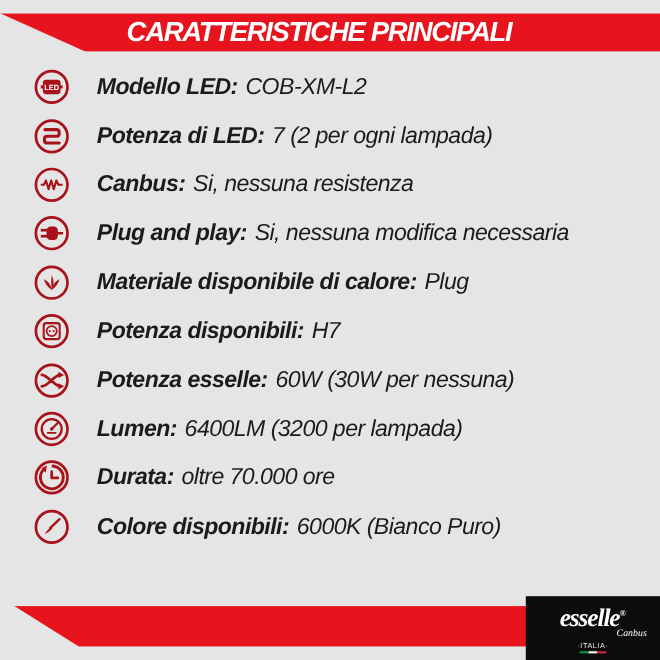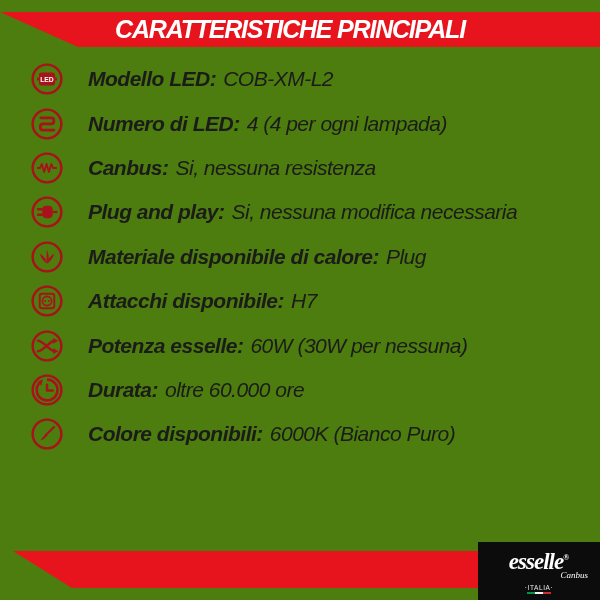--- a/index.html
+++ b/index.html
@@ -1,18 +1,18 @@
 <!DOCTYPE html>
 <html><head>
 <meta charset="utf-8">
 <style>
   html,body{margin:0;padding:0;background:#ffffff;}
   .stage{
     position:relative;width:600px;height:600px;overflow:hidden;
-    background:#4d7c0f;
+    background:#e5e5e5;
     font-family:"Liberation Sans",sans-serif;
   }
   
   .top-banner{
     position:absolute;left:0;top:12px;width:600px;height:35px;
     background:var(--red,#e8141d);
     clip-path:polygon(0 0,600px 0,600px 100%,78px 100%);
   }
   .top-banner .title{
     display:block;width:100%;line-height:35px;text-align:center;
@@ -83,21 +83,21 @@
   </div>
 
   <div class="feature-row">
     <span class="feature-icon">
           <svg viewBox="0 0 36 36">
             <circle cx="18" cy="18" r="15.2" fill="none" stroke="#a8121a" stroke-width="2.6"></circle>
             <path d="M11.5 11.5 H22.5 Q25.2 11.5 25.2 14 V15.4 Q25.2 17.9 22.5 17.9 H13.7 Q11 17.9 11 20.4 V21.9 Q11 24.4 13.7 24.4 H25.2" fill="none" stroke="#a8121a" stroke-width="3" stroke-linecap="round" stroke-linejoin="round"></path>
           </svg>
         </span>
     <span class="feature-text">
-      <span class="feature-label">Numero di LED:</span><span class="feature-value">4 (4 per ogni lampada)</span>
+      <span class="feature-label">Potenza di LED:</span><span class="feature-value">7 (2 per ogni lampada)</span>
     </span>
   </div>
 
   <div class="feature-row">
     <span class="feature-icon">
           <svg viewBox="0 0 36 36">
             <circle cx="18" cy="18" r="15.2" fill="none" stroke="#a8121a" stroke-width="2.6"></circle>
             <path d="M7.5 18 H10.5 L12.5 13.8 L15 22.2 L17.5 13.8 L20 22.2 L22.5 13.8 L24.5 18 H28.5" fill="none" stroke="#a8121a" stroke-width="2" stroke-linejoin="round"></path>
           </svg>
         </span>
@@ -141,50 +141,64 @@
     <span class="feature-icon">
           <svg viewBox="0 0 36 36">
             <circle cx="18" cy="18" r="15.2" fill="none" stroke="#a8121a" stroke-width="2.6"></circle>
             <rect x="10.3" y="10.3" width="15.4" height="15.4" rx="2.5" fill="none" stroke="#a8121a" stroke-width="2"></rect>
      <circle cx="18" cy="18" r="4.9" fill="none" stroke="#a8121a" stroke-width="1.7"></circle>
      <circle cx="16.1" cy="18" r="1" fill="#a8121a"></circle>
             <circle cx="19.9" cy="18" r="1" fill="#a8121a"></circle>
           </svg>
         </span>
     <span class="feature-text">
-      <span class="feature-label">Attacchi disponibile:</span><span class="feature-value">H7</span>
+      <span class="feature-label">Potenza disponibili:</span><span class="feature-value">H7</span>
     </span>
   </div>
 
   <div class="feature-row">
     <span class="feature-icon">
           <svg viewBox="0 0 36 36">
             <circle cx="18" cy="18" r="15.2" fill="none" stroke="#a8121a" stroke-width="2.6"></circle>
             <path d="M8.5 12.5 C14 12.5 21 23.5 26 23.5 M8.5 23.5 C14 23.5 21 12.5 26 12.5" fill="none" stroke="#a8121a" stroke-width="2.6" stroke-linecap="round"></path>
      <path d="M24.5 9.5 L30 12.5 L24.5 15.5 Z" fill="#a8121a"></path>
             <path d="M24.5 20.5 L30 23.5 L24.5 26.5 Z" fill="#a8121a"></path>
           </svg>
         </span>
     <span class="feature-text">
       <span class="feature-label">Potenza esselle:</span><span class="feature-value">60W (30W per nessuna)</span>
     </span>
   </div>
 
+  <div class="feature-row">
+    <span class="feature-icon">
+          <svg viewBox="0 0 36 36">
+            <circle cx="18" cy="18" r="15.2" fill="none" stroke="#a8121a" stroke-width="2.6"></circle>
+            <circle cx="18" cy="18" r="9.6" fill="none" stroke="#a8121a" stroke-width="2.2"></circle>
+     <path d="M18 18 L23.5 12.5" stroke="#a8121a" stroke-width="2.2" stroke-linecap="round"></path>
+     <circle cx="18" cy="18" r="1.7" fill="#a8121a"></circle>
+     <path d="M13.5 21.8 H22.5" stroke="#a8121a" stroke-width="1.6"></path>
+          </svg>
+        </span>
+    <span class="feature-text">
+      <span class="feature-label">Lumen:</span><span class="feature-value">6400LM (3200 per lampada)</span>
+    </span>
+  </div>
 
   <div class="feature-row">
     <span class="feature-icon">
           <svg viewBox="0 0 36 36">
             <circle cx="18" cy="18" r="15.2" fill="none" stroke="#a8121a" stroke-width="2.6"></circle>
             <path d="M9.8 10.8 A11 11 0 1 0 18 7" fill="none" stroke="#a8121a" stroke-width="2.8"></path>
      <path d="M13.5 6.5 L8.2 9.2 L12.1 13.6 Z" fill="#a8121a"></path>
      <path d="M18 12.5 V18.5 H24" fill="none" stroke="#a8121a" stroke-width="2.6" stroke-linecap="round" stroke-linejoin="round"></path>
           </svg>
         </span>
     <span class="feature-text">
-      <span class="feature-label">Durata:</span><span class="feature-value">oltre 60.000 ore</span>
+      <span class="feature-label">Durata:</span><span class="feature-value">oltre 70.000 ore</span>
     </span>
   </div>
 
 
   <div class="feature-row">
     <span class="feature-icon">
           <svg viewBox="0 0 36 36">
             <circle cx="18" cy="18" r="15.2" fill="none" stroke="#a8121a" stroke-width="2.6"></circle>
             <path d="M25.5 10.5 L16.5 19.2" stroke="#a8121a" stroke-width="2.2" stroke-linecap="round"></path>
      <path d="M17.3 18.3 Q13 21 11 25 Q15.5 23.5 18.6 19.6 Z" fill="#a8121a"></path>

